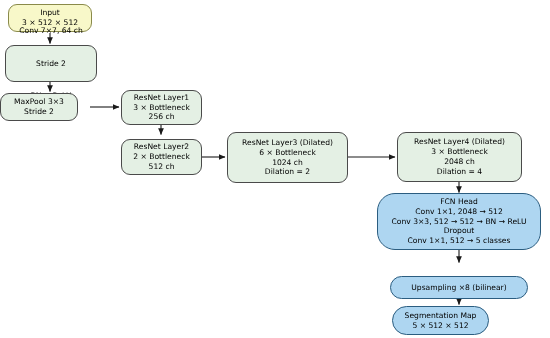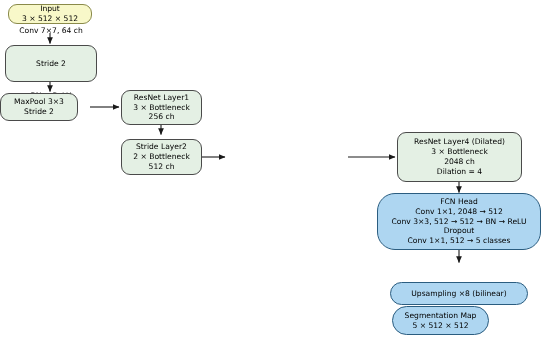--- a/index.html
+++ b/index.html
@@ -68,21 +68,21 @@
 
     <path d="M348,157 L395,157" stroke="#1a1a1a" stroke-width="1.1" fill="none" marker-end="url(#arrow)"></path>
 
     <path d="M459,182 L459,192.5" stroke="#1a1a1a" stroke-width="1.1" fill="none" marker-end="url(#arrow)"></path>
 
     <path d="M459,250 L459,262.5" stroke="#1a1a1a" stroke-width="1.1" fill="none" marker-end="url(#arrow)"></path>
 
     <path d="M459,289 L459,304.5" stroke="#1a1a1a" stroke-width="1.1" fill="none" marker-end="url(#arrow)"></path>
   </svg>
 
-  <div class="node n-input" style="left:8px; top:4px; width:84px; height:20px;">
+  <div class="node n-input" style="left:8px; top:4px; width:84px; height:28px;">
     <span class="line">Input</span>
     <span class="line">3 × 512 × 512</span>
   </div>
 
   <div class="node n-green" style="left:5px; top:45px; width:92px; height:37px;gap:23px;">
     <span class="line">Conv 7×7, 64 ch</span>
     <span class="line">Stride 2</span>
     <span class="line">BN + ReLU</span>
   </div>
 
@@ -91,42 +91,48 @@
     <span class="line">Stride 2</span>
   </div>
 
   <div class="node n-green" style="left:121px; top:90px; width:81px; height:35px;">
     <span class="line">ResNet Layer1</span>
     <span class="line">3 × Bottleneck</span>
     <span class="line">256 ch</span>
   </div>
 
   <div class="node n-green" style="left:121px; top:139px; width:81px; height:36px;">
-    <span class="line">Stride Layer2</span>
+    <span class="line">ResNet Layer2</span>
     <span class="line">2 × Bottleneck</span>
     <span class="line">512 ch</span>
   </div>
 
+  <div class="node n-green" style="left:227px; top:132px; width:121px; height:51px;">
+    <span class="line">ResNet Layer3 (Dilated)</span>
+    <span class="line">6 × Bottleneck</span>
+    <span class="line">1024 ch</span>
+    <span class="line">Dilation = 2</span>
+  </div>
 
   <div class="node n-green" style="left:397px; top:132px; width:125px; height:50px;text-align:right;">
     <span class="line">ResNet Layer4 (Dilated)</span>
     <span class="line">3 × Bottleneck</span>
     <span class="line">2048 ch</span>
     <span class="line">Dilation = 4</span>
   </div>
 
   <div class="node n-blue" style="left:377px; top:193px; width:164px; height:57px;">
     <span class="line">FCN Head</span>
     <span class="line">Conv 1×1, 2048 → 512</span>
     <span class="line">Conv 3×3, 512 → 512 → BN → ReLU</span>
     <span class="line">Dropout</span>
     <span class="line">Conv 1×1, 512 → 5 classes</span>
   </div>
 
-  <div class="node n-blue" style="left:390px; top:282px; width:138px; height:23px;">
+  <div class="node n-blue" style="left:390px; top:276px; width:138px; height:23px;">
     <span class="line">Upsampling ×8 (bilinear)</span>
   </div>
 
   <div class="node n-blue" style="left:392px; top:306px; width:97px; height:29px;">
     <span class="line">Segmentation Map</span>
     <span class="line">5 × 512 × 512</span>
   </div>
 
 </div>
 

